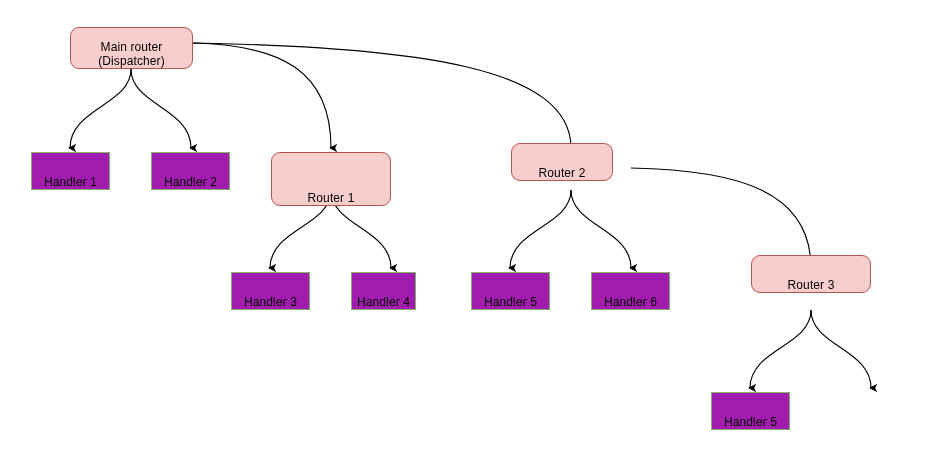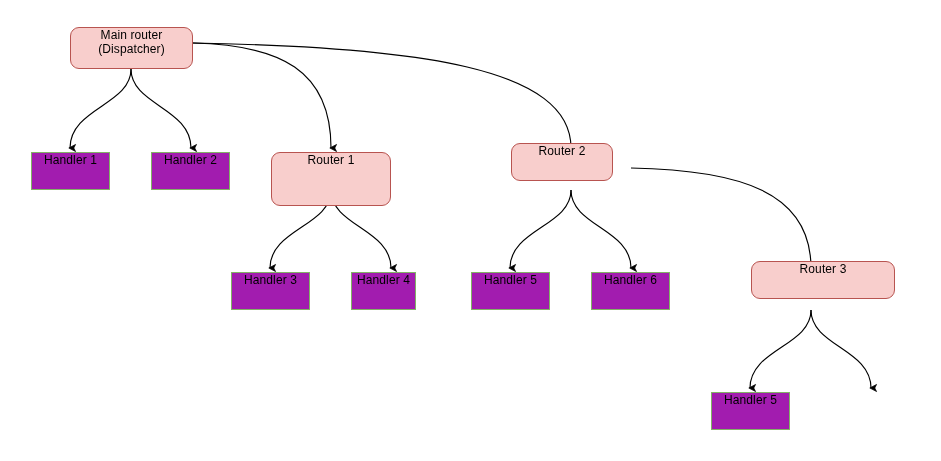--- a/index.html
+++ b/index.html
@@ -23,21 +23,21 @@
     position: absolute;
     left: 0;
     top: 0;
     width: 941px;
     height: 461px;
   }
   .node {
     position: absolute;
     box-sizing: border-box;
     display: flex;
-    align-items: flex-start;
+    align-items: flex-end;
     justify-content: center;
     text-align: center;
     font-size: 12px;
     line-height: 14px;
     color: #000000;
     letter-spacing: 0.1px;
     z-index: 2;
   }
   .node-router {
     background: #f8cecc;
@@ -101,20 +101,20 @@
   </div>
   <div class="node node-handler" style="left: 351px; top: 272px; width: 65px; height: 38px;">
     <span class="node-label">Handler 4</span>
   </div>
   <div class="node node-handler" style="left: 471px; top: 272px; width: 79px; height: 38px;">
     <span class="node-label">Handler 5</span>
   </div>
   <div class="node node-handler" style="left: 591px; top: 272px; width: 79px; height: 38px;">
     <span class="node-label">Handler 6</span>
   </div>
-  <div class="node node-router" style="left: 751px; top: 261px; width: 144px; height: 38px;">
+  <div class="node node-router" style="left: 751px; top: 255px; width: 120px; height: 38px;">
     <span class="node-label">Router 3</span>
   </div>
   <div class="node node-handler" style="left: 711px; top: 392px; width: 79px; height: 38px;">
     <span class="node-label">Handler 5</span>
   </div>
 
 </div>
 
 </body></html>

